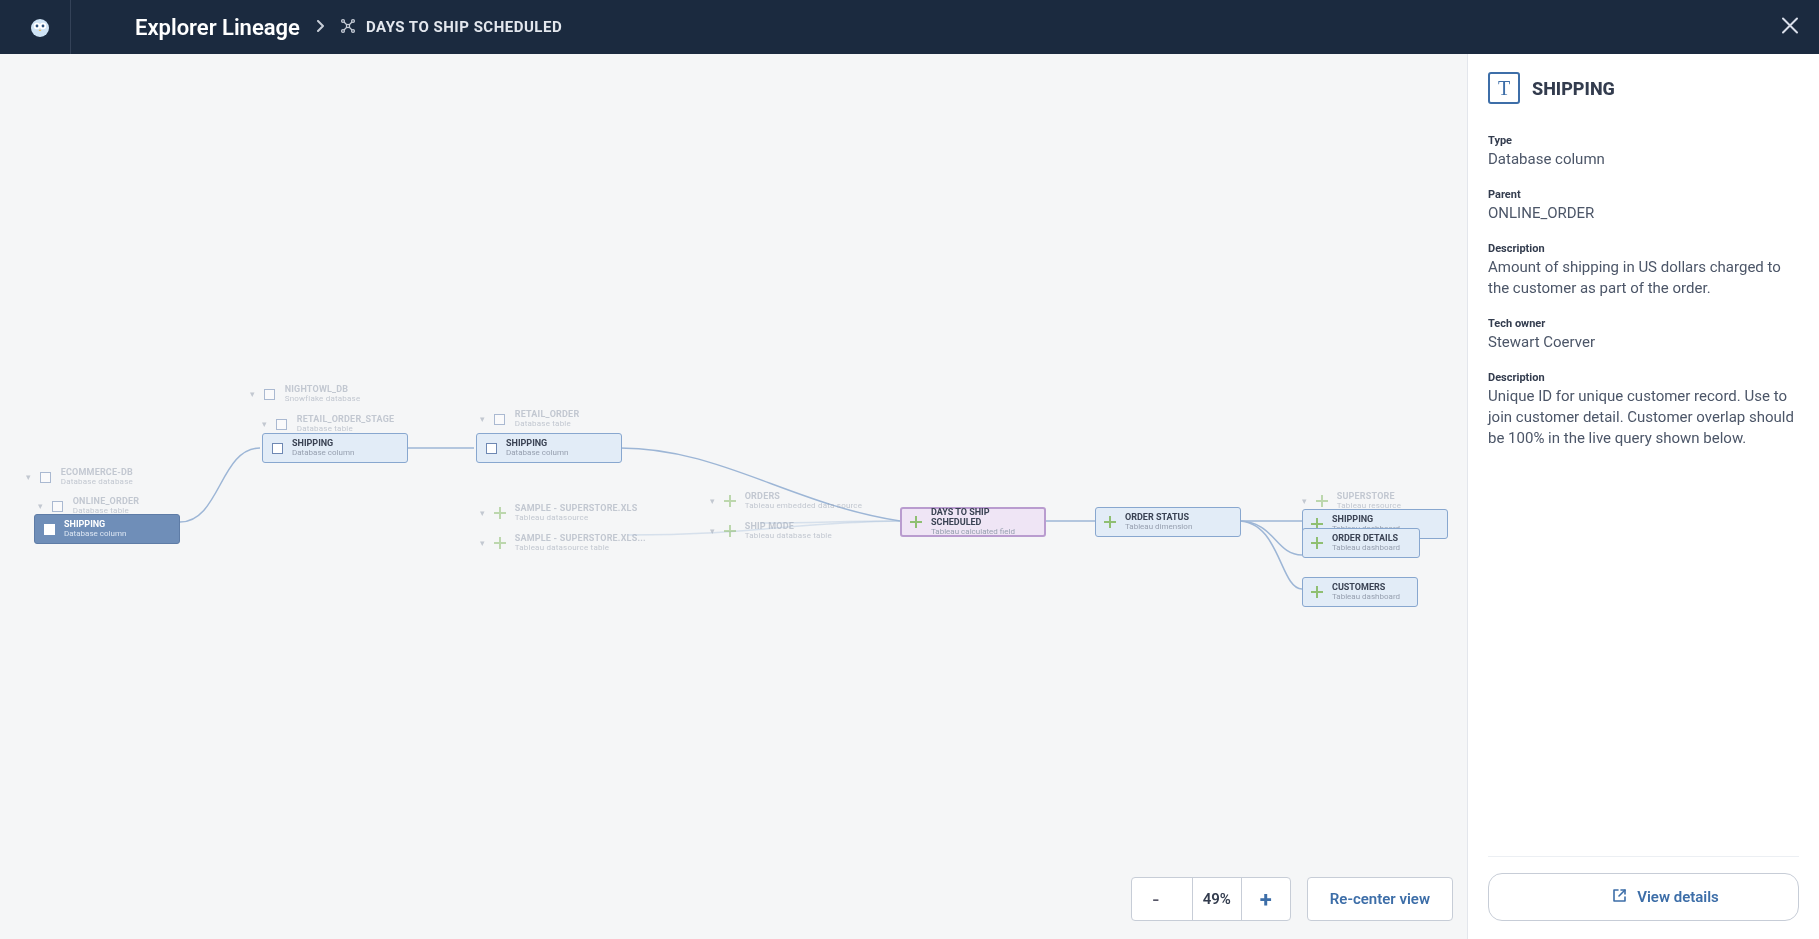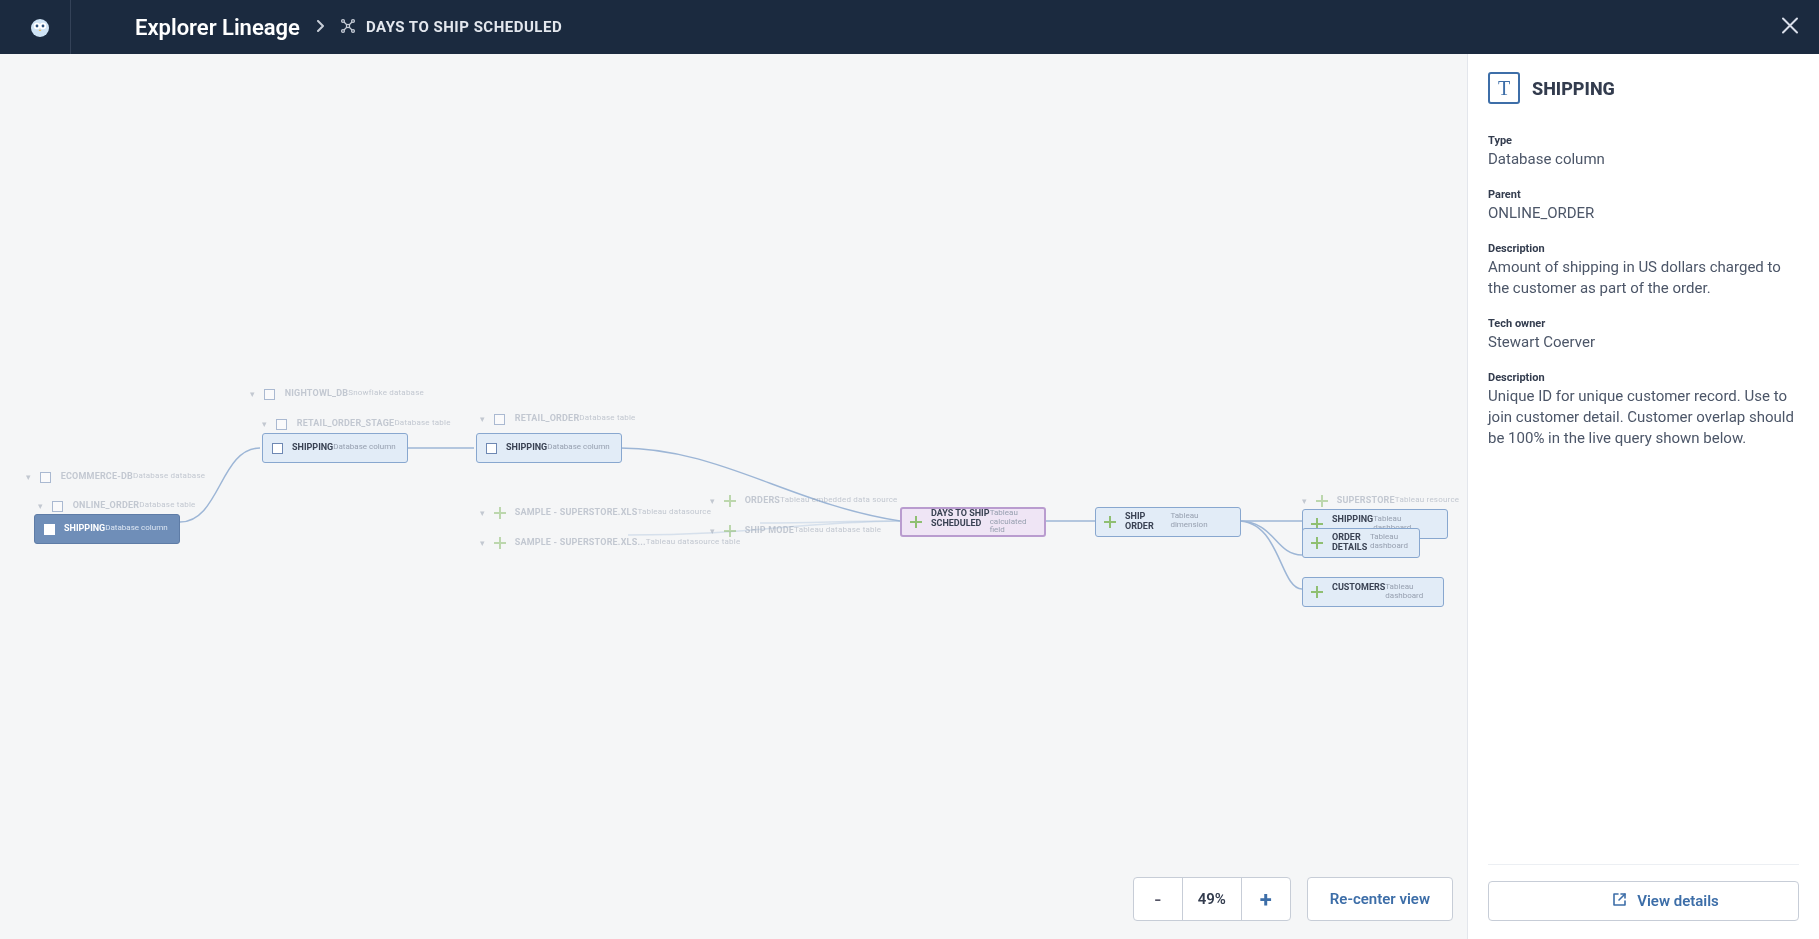--- a/index.html
+++ b/index.html
@@ -74,21 +74,21 @@
 .node.group {
   border: none; background: transparent;
   font-size: 9px; color: #9aa3b3; letter-spacing: .2px;
   height: 28px;
 }
 .node.group .twisty { font-size: 9px; color: #9aa3b3; }
 .node .icon-slot {
   width: 16px; height: 16px; flex-shrink: 0;
   display: inline-flex; align-items: center; justify-content: center;
 }
-.node .labels { display: flex; line-height: 1.1; }
+.node .labels { display: flex; flex-direction: column; line-height: 1.1; }
 .node .title { font-size: 9px; font-weight: 700; color: #3a4253; }
 .node .sub   { font-size: 8px; color: #97a0b0; }
 .node.group .title { color: #9aa3b3; font-weight: 700; }
 
 .node.card { height: 30px; padding: 2px 10px 2px 6px; }
 
 .node.faded { opacity: .55; }
 
 
 .node.hl {
@@ -138,25 +138,26 @@
   border-radius: 4px;
   background: #fff;
   overflow: hidden;
 }
 .zoom-btn {
   width: 48px; height: 42px;
   display: flex; align-items: center; justify-content: center;
   font-size: 22px; color: #556; cursor: pointer;
 }
 .zoom-pct {
-  width: 60px; height: 42px;
+  width: 50px; height: 42px;
   display: flex; align-items: center; justify-content: center;
   font-size: 15px; font-weight: 600;
   border-left: 1px solid #c7cdd7;
   border-right: 1px solid #c7cdd7;
+  margin-left: 12px;
 }
 .recenter {
   border: 1px solid #c7cdd7;
   border-radius: 4px;
   background: #fff;
   padding: 8px 22px;
   display: flex; align-items: center;
   font-size: 15px; font-weight: 600;
   color: #3d6ea8;
   cursor: pointer;
@@ -187,23 +188,23 @@
 .kv .v { font-size: 15px; color: #4c5668; line-height: 1.4; }
 
 .side-actions {
   margin-top: auto;
   padding: 16px 0 18px 0;
   border-top: 1px solid #eceff3;
   display: flex; flex-direction: column; gap: 12px;
 }
 .side-btn {
   border: 1px solid #c7cdd7;
-  border-radius: 4px;
+  border-radius: 14px;
   background: #fff;
-  height: 40px;
+  height: 48px;
   display: flex; align-items: center; justify-content: center; gap: 10px;
   color: #3d6ea8;
   font-size: 15px; font-weight: 600;
   cursor: pointer;
   padding-left: 44px;
 }
 .side-btn .i { font-size: 16px; }
 
 </style>
 </head>
@@ -401,21 +402,21 @@
         <span class="title">DAYS TO SHIP SCHEDULED</span>
       <span class="sub">Tableau calculated field</span>
       </span>
   </div>
 
   <div class="node card hl" style="left:1095px; top:453px; width:146px;">
     <span class="icon-slot">
         <span class="tab-icon"></span>
       </span>
     <span class="labels">
-        <span class="title">SHIP ORDER</span>
+        <span class="title">ORDER STATUS</span>
       <span class="sub">Tableau dimension</span>
       </span>
   </div>
 
   <div class="node group faded" style="left:1302px; top:433px;">
     <span class="twisty">▾</span>
     <span class="icon-slot">
         <span class="tab-icon"></span>
       </span>
     <span class="labels">
@@ -434,21 +435,21 @@
   </div>
   <div class="node card hl" style="left:1302px; top:474px; width:118px;">
     <span class="icon-slot">
         <span class="tab-icon"></span>
       </span>
     <span class="labels">
         <span class="title">ORDER DETAILS</span>
       <span class="sub">Tableau dashboard</span>
       </span>
   </div>
-  <div class="node card hl" style="left:1302px; top:523px; width:142px;">
+  <div class="node card hl" style="left:1302px; top:523px; width:116px;">
     <span class="icon-slot">
         <span class="tab-icon"></span>
       </span>
     <span class="labels">
         <span class="title">CUSTOMERS</span>
       <span class="sub">Tableau dashboard</span>
       </span>
   </div>
 </div>
 

